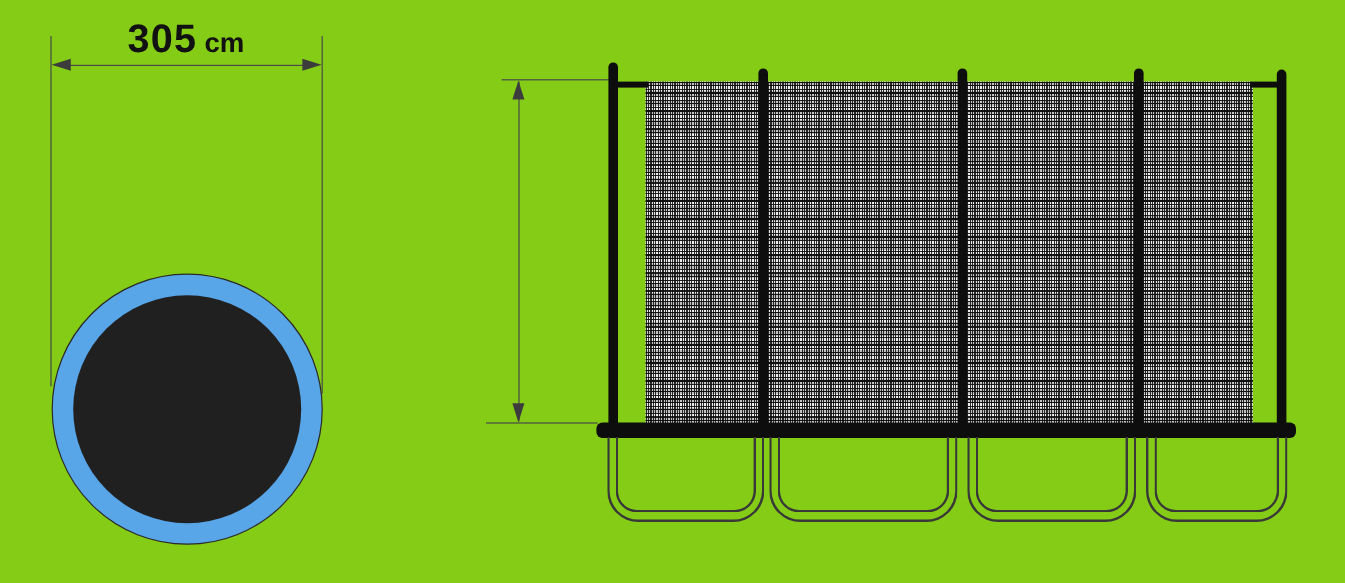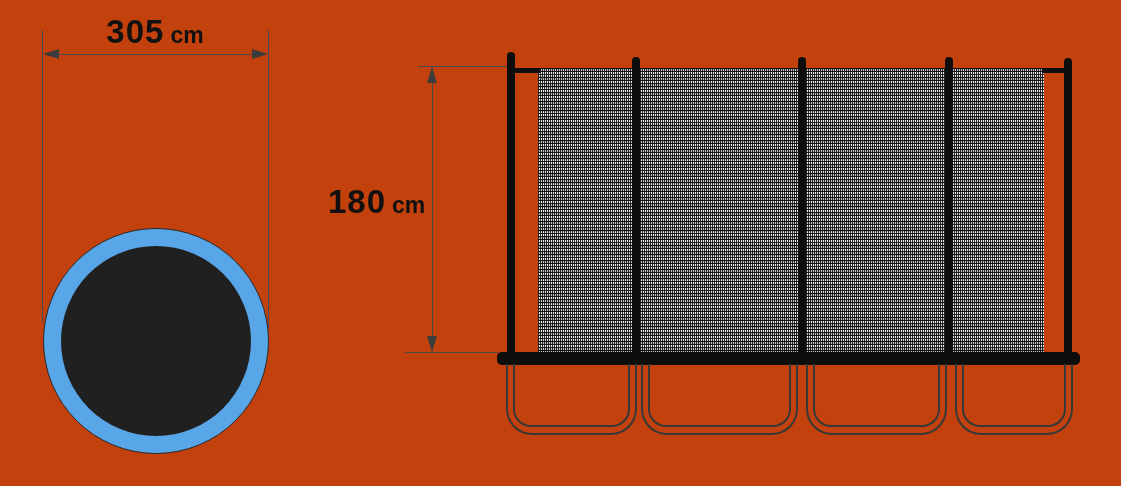--- a/index.html
+++ b/index.html
@@ -1,20 +1,20 @@
 <!DOCTYPE html>
 <html><head>
 <meta charset="utf-8">
 <style>
   html, body { margin: 0; padding: 0; background: #ffffff; }
   .canvas {
     position: relative;
     width: 1121px;
     height: 486px;
-    background: #c2410c;
+    background: #84cc16;
     overflow: hidden;
     font-family: "Liberation Sans", sans-serif;
   }
 
   
   .dim-label { position: absolute; color: #111; font-weight: 700; white-space: nowrap; }
   .dim-label .big  { font-size: 33px; letter-spacing: 1px; }
   .dim-label .unit { font-size: 23px; margin-left: 6px; }
   .label-top  { left: 40px; top: 13px; width: 230px; text-align: center; }
   .label-side { left: 328px; top: 183px; width: 96px; text-align: right; }
@@ -101,23 +101,20 @@
   <div class="mline ext-v-left"></div>
   <div class="mline ext-v-right"></div>
   <div class="mline dim-h"></div>
   <div class="ah ah-left"></div>
   <div class="ah ah-right"></div>
 
   <div class="tramp-top">
     <div class="tramp-mat"></div>
   </div>
 
-  <div class="dim-label label-side">
-    <span class="big">180</span><span class="unit">cm</span>
-  </div>
 
   <div class="mline ext-h-top"></div>
   <div class="mline ext-h-bottom"></div>
   <div class="mline dim-v"></div>
   <div class="ah ah-up"></div>
   <div class="ah ah-down"></div>
 
   <div class="mesh"></div>
 
   <div class="net-bar net-bar-left"></div>

